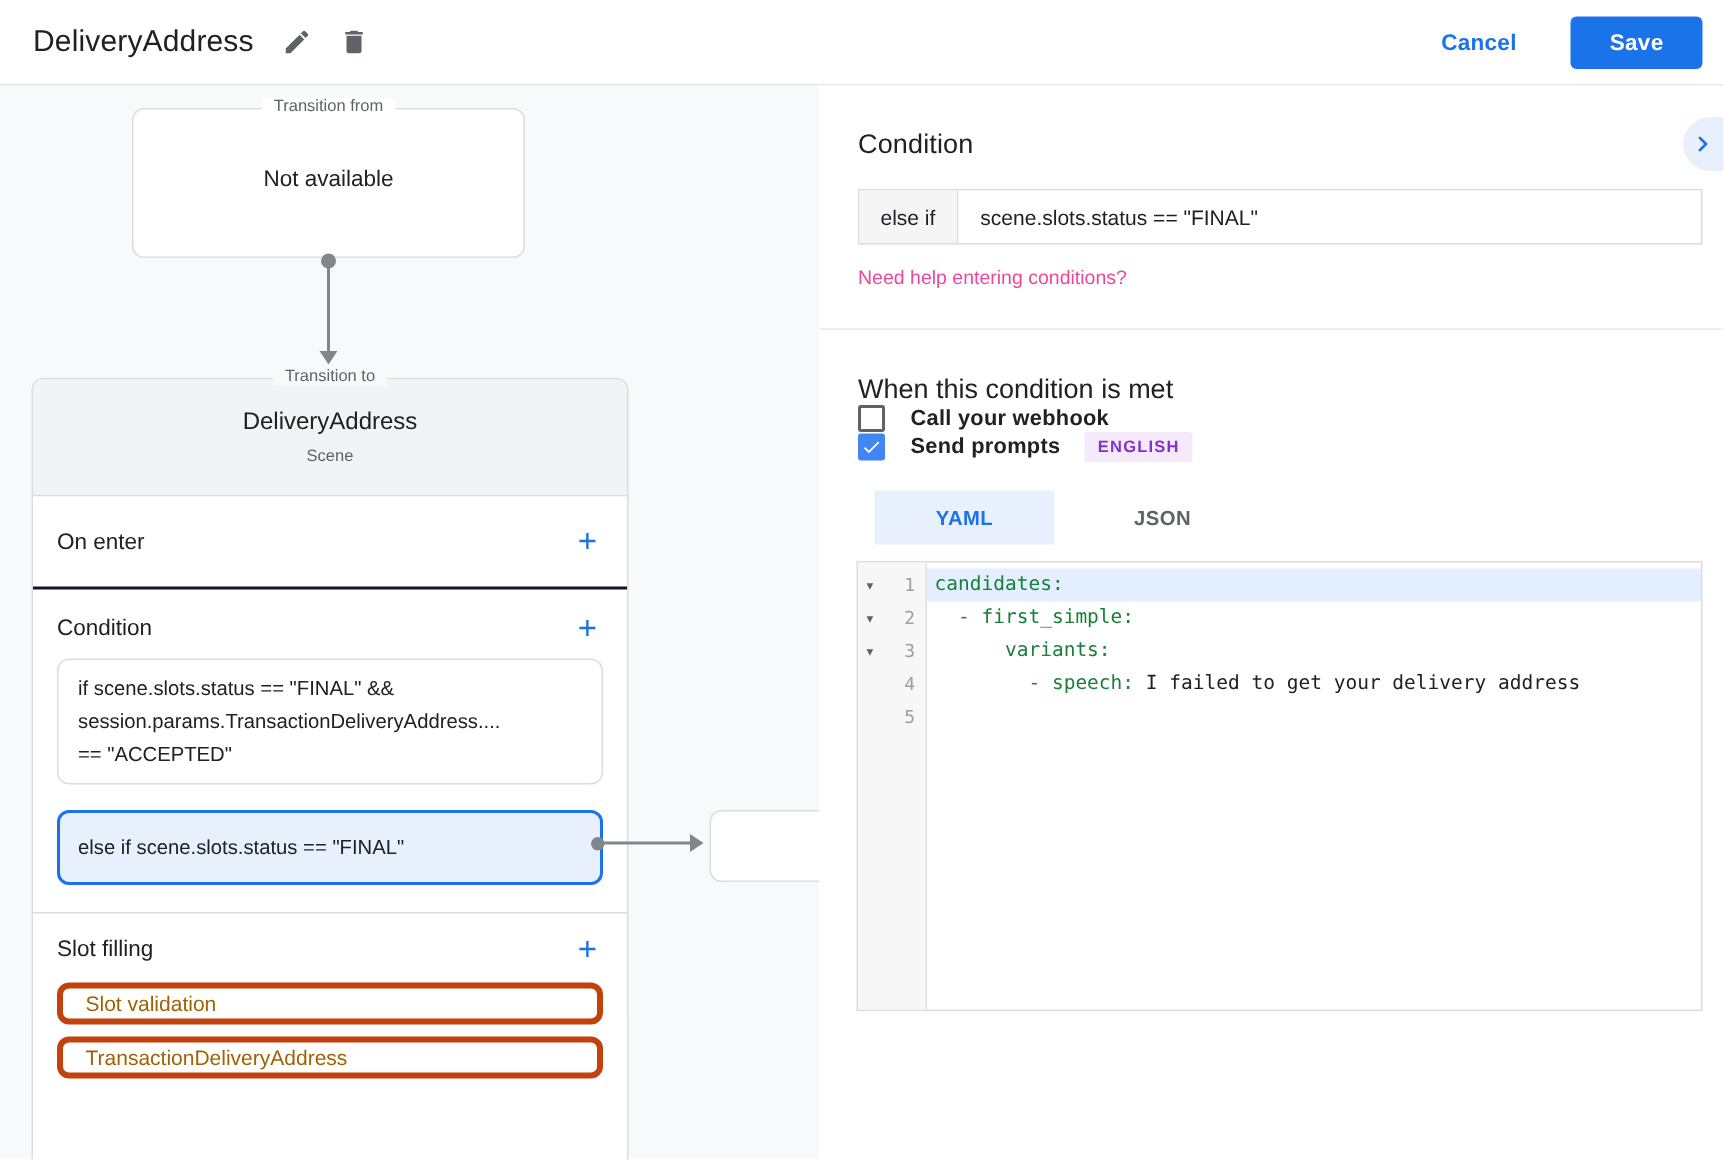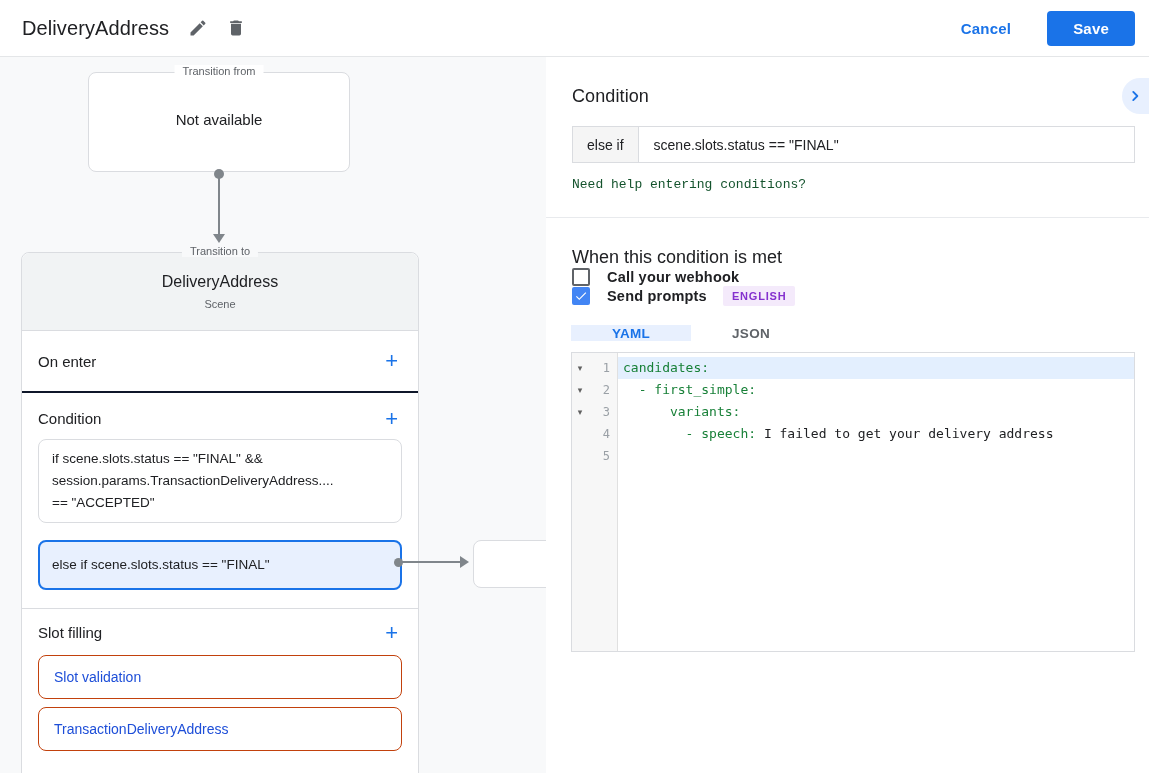--- a/index.html
+++ b/index.html
@@ -50,22 +50,22 @@
   .plus-btn { color:#1a73e8; font-size:22px; font-weight:400; background:none; border:none;
               cursor:pointer; line-height:20px; padding:2px 6px; }
 
   .section { border-bottom:1px solid #dadce0; padding-bottom:18px; }
   .section-head { display:flex; align-items:flex-start; justify-content:space-between;
                   padding:14px 14px 0 16px; line-height:24px; }
   .cond-box { margin:8px 16px 0; background:#fff; border:1px solid #dadce0; border-radius:8px;
               padding:8px 13px; font-size:13.5px; line-height:22px; color:#202124; cursor:pointer; }
   .cond-box.selected { margin-top:17px; background:#e8f0fe; border:2px solid #1a73e8; padding:12px 12px; }
   .slot-section { padding-bottom:14px; }
-  .slot-box { margin:10px 16px 0; background:#fff; border:1px solid #c2410c; border-radius:8px;
-              padding:13px 15px; font-size:14px; color:#1d4ed8; cursor:pointer; }
+  .slot-box { margin:10px 16px 0; background:#fff; border:4px solid #c2410c; border-radius:8px;
+              padding:2px 15px; font-size:14px; color:#a16207; cursor:pointer; }
   .slot-box + .slot-box { margin-top:8px; }
 
   .h-dot { position:absolute; left:394px; top:501px; width:9px; height:9px; border-radius:50%; background:#80868b; }
   .h-line { position:absolute; left:400px; top:504px; width:62px; height:2px; background:#80868b; }
   .h-arrow { position:absolute; left:460px; top:499px; width:0; height:0;
              border-top:6px solid transparent; border-bottom:6px solid transparent; border-left:9px solid #80868b; }
   .target-box { position:absolute; left:473px; top:483px; width:92px; height:48px; background:#fff;
                 border:1px solid #dadce0; border-radius:8px; }
 
   
@@ -74,37 +74,37 @@
   .collapse-btn { position:absolute; right:0; top:21px; width:27px; height:36px; background:#e8f0fe;
                   border:none; border-radius:18px 0 0 18px; cursor:pointer;
                   display:flex; align-items:center; justify-content:flex-start; padding-left:6px; }
   .collapse-btn svg { stroke:#1a73e8; }
 
   .cond-input-row { display:flex; width:563px; margin-top:19px; border:1px solid #dadce0; height:37px; }
   .cond-prefix { background:#f5f5f5; border-right:1px solid #dadce0; padding:0 14px;
                  display:flex; align-items:center; font-size:14px; color:#202124; }
   .cond-value { flex:1; border:none; outline:none; font-size:14px; color:#202124; padding:0 15px;
                 font-family:"Liberation Sans", sans-serif; }
-  .help-link { display:inline-block; margin-top:14px; color:#14532d; font-size:13px; text-decoration:none;font-family:Liberation Mono, monospace; }
+  .help-link { display:inline-block; margin-top:14px; color:#ec4899; font-size:13px; text-decoration:none; }
   .divider { margin:25px 0 0 -26px; width:calc(100% + 26px); border:none; border-top:1px solid #e8eaed; }
 
   .met-heading { font-size:18px; color:#202124; margin-top:29px; }
   .check-row { display:flex; align-items:center; cursor:pointer; }
   .checkbox { width:18px; height:18px; border-radius:2px; flex:none; margin-right:17px; }
   .checkbox.off { border:2px solid #5f6368; background:#fff; }
   .checkbox.on { background:#4285f4; display:flex; align-items:center; justify-content:center; }
   .check-label { font-size:14.5px; font-weight:700; color:#202124; letter-spacing:.2px; }
   .lang-badge { margin-left:16px; background:#f4eafb; color:#8430ce; font-size:11px; font-weight:700;
                 letter-spacing:.8px; padding:4px 9px; border-radius:2px; }
   .desc { margin-top:9px; font-size:13px; line-height:17px; color:#3c4043; width:566px; }
   .desc a { color:#1a73e8; text-decoration:none; }
 
   .tabs { display:flex; margin:19px 0 0 -1px; }
-  .tab { width:120px; height:16px; border:none; background:transparent; font-size:13.5px; font-weight:700;
-         color:#5f6368; cursor:pointer; letter-spacing:.3px; font-family:"Liberation Sans", sans-serif; }
+  .tab { width:120px; height:36px; border:none; background:transparent; font-size:13.5px; font-weight:700;
+         color:#5f6368; cursor:pointer; letter-spacing:.3px; font-family:"Liberation Sans", sans-serif;margin-left:12px; }
   .tab.active { background:#e8f0fe; color:#1a73e8; }
 
   .editor { position:relative; margin:11px 0 0 -1px; width:564px; height:300px;
             border:1px solid #dadce0; background:#fff; overflow:hidden; }
   .gutter-bg { position:absolute; left:0; top:0; bottom:0; width:46px; background:#f7f7f7;
                border-right:1px solid #e0e0e0; }
   .code-lines { position:relative; padding-top:4px; }
   .code-row { display:flex; height:22px; align-items:center; }
   .gutter-cell { width:46px; flex:none; display:flex; align-items:center; z-index:1; }
   .fold { width:16px; text-align:center; font-size:9px; color:#616161; cursor:pointer; }

